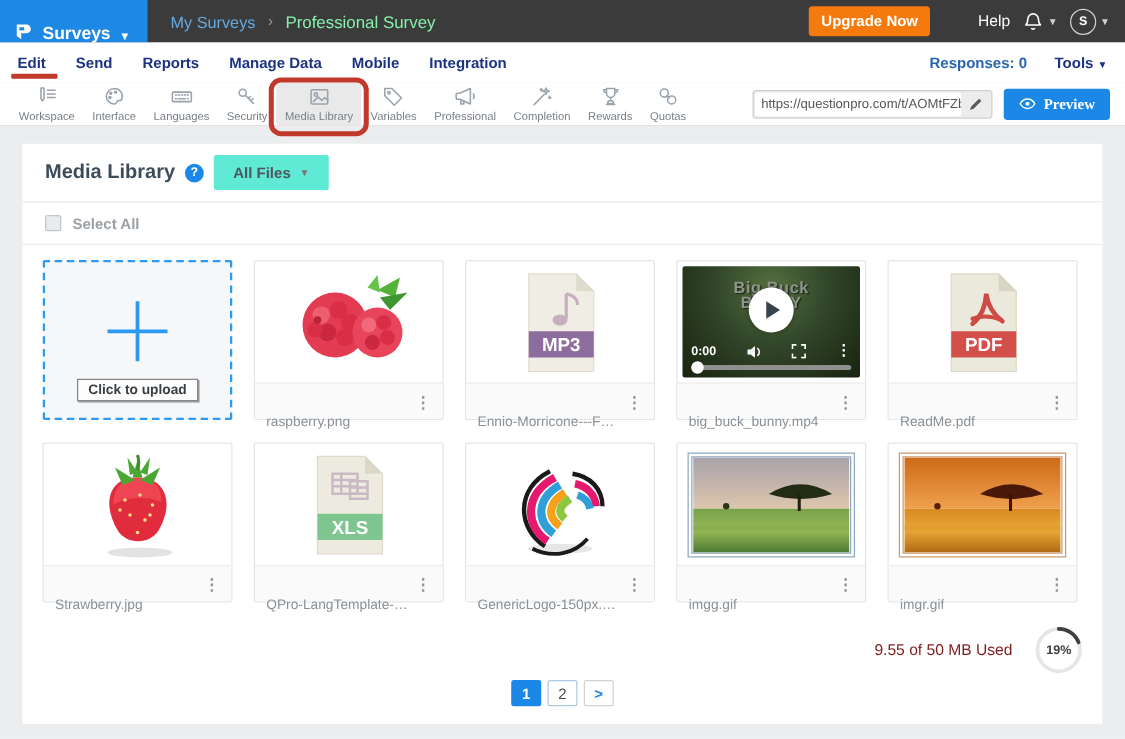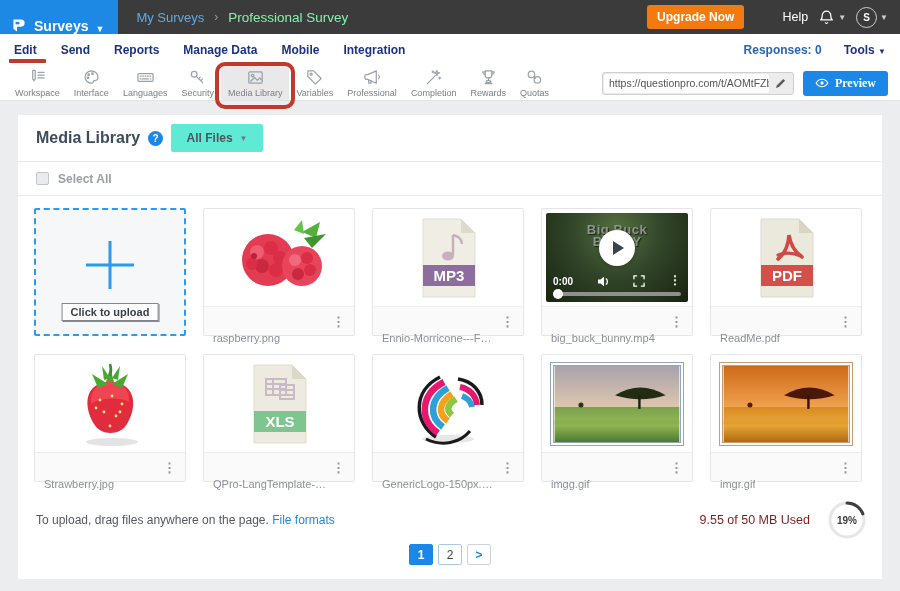--- a/index.html
+++ b/index.html
@@ -546,24 +546,20 @@
         </div>
       </div>
       <div class="card-footer">
         <span class="fname">imgr.gif</span>
         <span class="dots">⋮</span>
       </div>
     </div>
   </div>
 
   <div class="panel-footer">
-    <span class="hint">
-      <span>To upload, drag files anywhere on the page.</span>
-      <a>File formats</a>
-    </span>
     <div class="usage">
       <span class="usage-text">9.55 of 50 MB Used</span>
       <div class="usage-circle">
         <svg width="42" height="42" viewBox="0 0 42 42">
           <circle cx="21" cy="21" r="17" fill="none" stroke="#e6e6e6" stroke-width="3"></circle>
           <circle cx="21" cy="21" r="17" fill="none" stroke="#3f3f3f" stroke-width="3" stroke-dasharray="20.3 86.5" stroke-linecap="round" transform="rotate(-90 21 21)"></circle>
         </svg>
         <span class="pct">19%</span>
       </div>
     </div>

